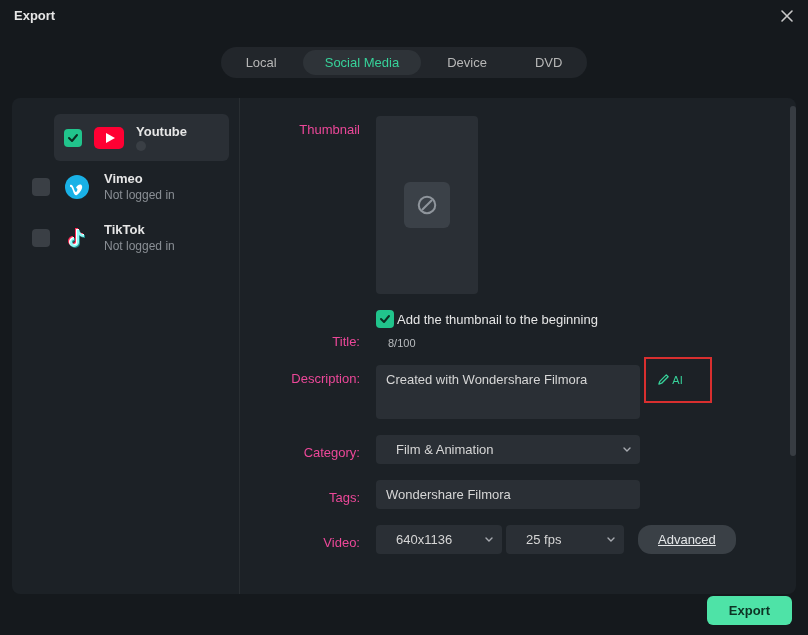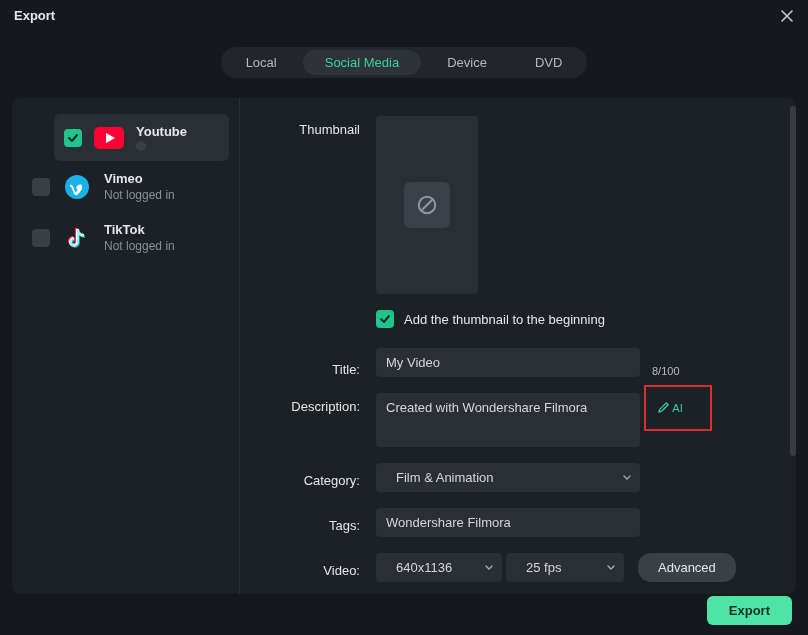--- a/index.html
+++ b/index.html
@@ -93,35 +93,35 @@
   .scroll-ind {
     position:absolute; right:0; top:8px; width:6px; height:350px;
     background:#373c42; border-radius:3px;
   }
   .row { display:flex; align-items:flex-start; margin-bottom:16px; }
   .row .label {
     width:106px;
     text-align:right;
     padding-right:16px;
     padding-top:6px;
-    color:#e5e5e5;
+    color:#ec4899;
     font-size:13px;
     flex-shrink:0;
   }
   .thumb-box {
     width:102px; height:178px;
     background:#2a2f35;
     border-radius:4px;
     display:flex; align-items:center; justify-content:center;
   }
   .thumb-inner {
     width:46px; height:46px; border-radius:6px; background:#3b4148;
     display:flex; align-items:center; justify-content:center;
   }
-  .check-row { display:flex; align-items:center; gap:10px; margin-left:106px; margin-bottom:20px; }
+  .check-row { display:flex; align-items:center; gap:3px; margin-left:106px; }
   .input {
     background:#2a2f35; border:none; border-radius:4px;
     color:#d6d6d6; padding:7px 10px; font-size:13px;
     outline:none;
   }
   .title-in { width:264px; }
   .counter { margin-left:12px; color:#b8bbbe; font-size:11px; }
   .desc-wrap { display:flex; align-items:flex-start; gap:6px; }
   .desc-ta {
     width:264px; height:54px; resize:none;
@@ -153,20 +153,21 @@
   .cat-sel { width:264px; }
   .tags-in { width:264px; }
   .vid-sel { width:126px; }
   .fps-sel { width:118px; margin-left:4px; }
   .adv-btn {
     margin-left:14px;
     background:#3a4046; color:#e4e6e8;
     border:none; border-radius:13px;
     padding:7px 20px; font-size:13px;
     cursor:pointer;
+    text-decoration:underline;
   }
 
   .export-bar {
     position:absolute; right:16px; bottom:10px;
   }
   .export-btn {
     background:#4ee3a7; color:#0d3324;
     border:none; border-radius:6px;
     padding:7px 22px; font-size:13px; font-weight:600;
     cursor:pointer;
@@ -264,21 +265,20 @@
       <div class="p-check on" style="width:18px;height:18px">
         <svg width="12" height="12" viewBox="0 0 12 12">
             <path d="M2 6 L5 9 L10 3" stroke="#0b2e22" stroke-width="2" fill="none" stroke-linecap="round" stroke-linejoin="round"></path>
           </svg>
       </div>
       <div style="color:#e6e6e6;font-weight:500">Add the thumbnail to the beginning</div>
     </div>
 
     <div class="row" style="align-items:flex-end">
       <div class="label">Title:</div>
-      <input class="input title-in" value="My Video" style="">
       <div class="counter">8/100</div>
     </div>
 
     <div class="row" style="position:relative">
       <div class="label">Description:</div>
       <div class="desc-wrap">
         <textarea class="desc-ta" style="">Created with Wondershare Filmora</textarea>
         <div class="ai-btn">
           <span>
             <svg width="13" height="13" viewBox="0 0 14 14">

